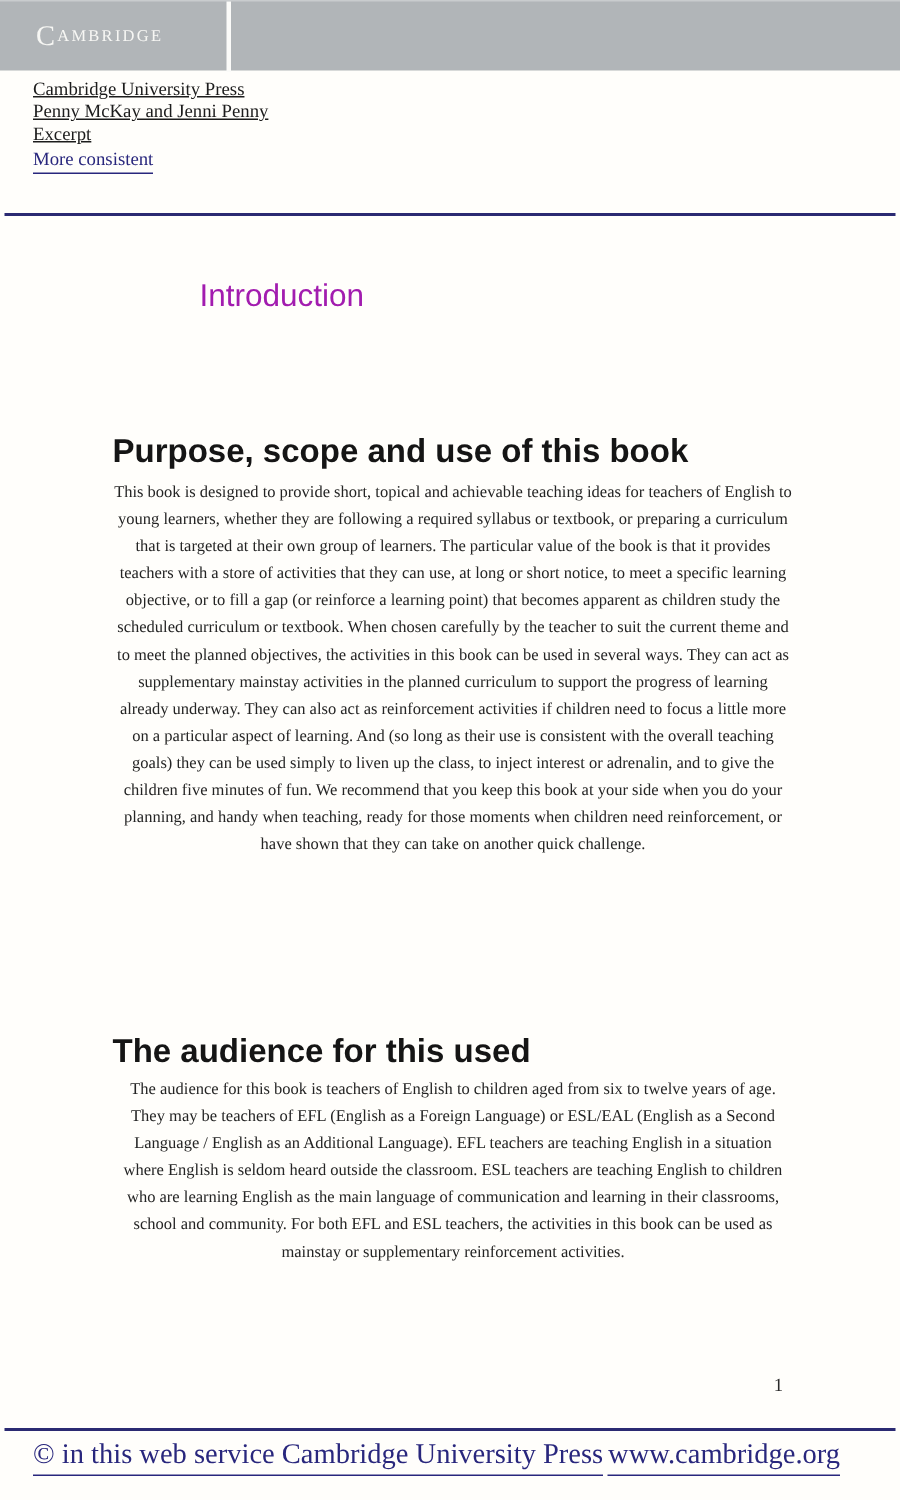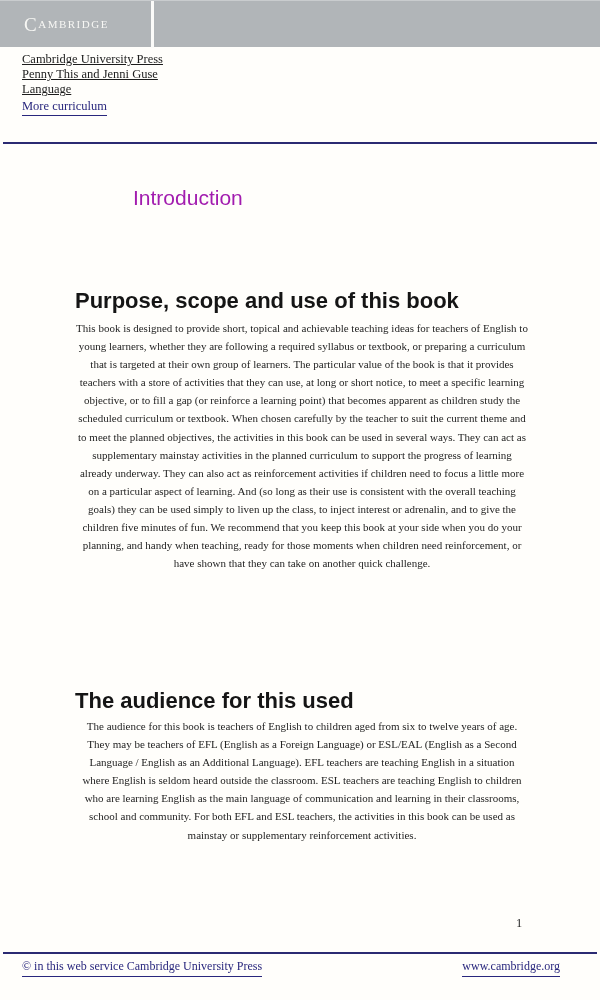--- a/index.html
+++ b/index.html
@@ -86,21 +86,21 @@
   .page-number {
     position: absolute; left: 512px; top: 916px;
     width: 14px; text-align: center;
     font-size: 12.5px; color: #2a2a2a;
     font-variant: small-caps;
   }
 
   
   .footer-link {
     position: absolute; top: 959px;
-    font-size: 12px; color: #29277d;
+    font-size: 19px; color: #29277d;
     border-bottom: 1.5px solid #29277d;
     padding-bottom: 2px;
     white-space: nowrap;
     cursor: pointer;
   }
   .footer-left  { left: 22px; }
   .footer-right { right: 40px; }
 </style>
 </head>
 <body>
@@ -108,23 +108,23 @@
 <div class="brand-bar">
   <div class="brand-logo">
     <span class="logo-first">C</span>
       <span class="logo-rest">AMBRIDGE</span>
   </div>
   <div class="brand-divider"></div>
 </div>
 
 <div class="meta-block">
   <span class="meta-line">Cambridge University Press</span>
-  <span class="meta-line">Penny This and Jenni Guse</span>
-  <span class="meta-line">Language</span>
-  <a class="more-info">More curriculum</a>
+  <span class="meta-line">Penny McKay and Jenni Penny</span>
+  <span class="meta-line">Excerpt</span>
+  <a class="more-info">More consistent</a>
 </div>
 
 <div class="rule rule-top"></div>
 
 <h1 class="chapter-title">Introduction</h1>
 
 <h2 class="section-heading s0">Purpose, scope and use of this book</h2>
 <p class="section-body s0">This book is designed to provide short, topical and achievable teaching ideas for teachers of English to young learners, whether they are following a required syllabus or textbook, or preparing a curriculum that is targeted at their own group of learners. The particular value of the book is that it provides teachers with a store of activities that they can use, at long or short notice, to meet a specific learning objective, or to fill a gap (or reinforce a learning point) that becomes apparent as children study the scheduled curriculum or textbook. When chosen carefully by the teacher to suit the current theme and to meet the planned objectives, the activities in this book can be used in several ways. They can act as supplementary mainstay activities in the planned curriculum to support the progress of learning already underway. They can also act as reinforcement activities if children need to focus a little more on a particular aspect of learning. And (so long as their use is consistent with the overall teaching goals) they can be used simply to liven up the class, to inject interest or adrenalin, and to give the children five minutes of fun. We recommend that you keep this book at your side when you do your planning, and handy when teaching, ready for those moments when children need reinforcement, or have shown that they can take on another quick challenge.</p>
 
 <h2 class="section-heading s1">The audience for this used</h2>

